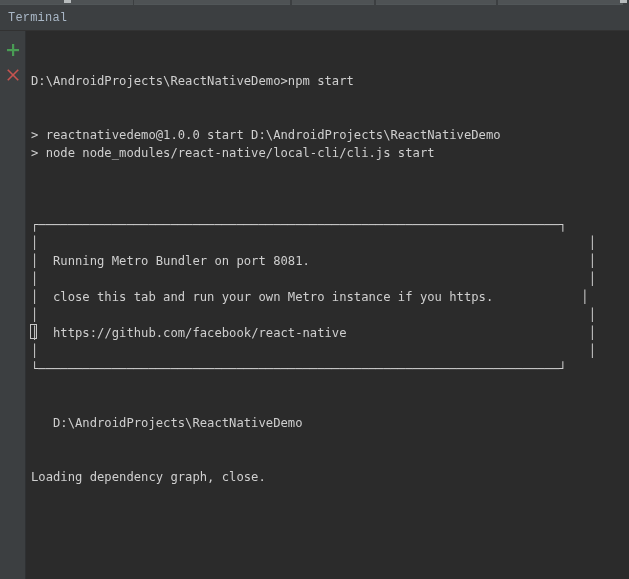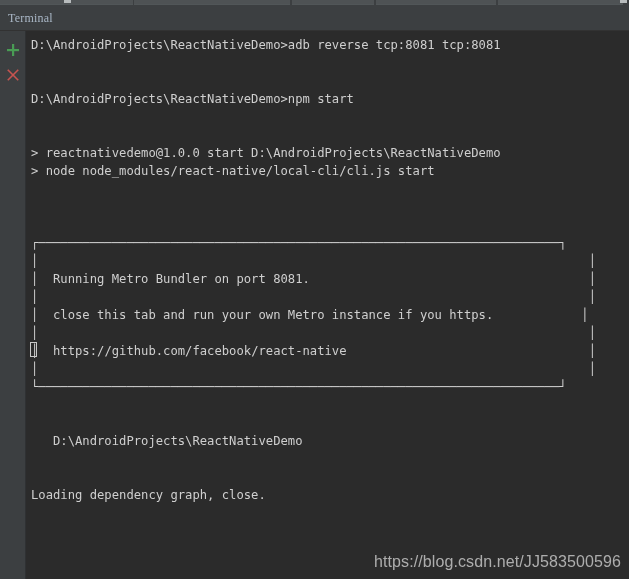--- a/index.html
+++ b/index.html
@@ -55,21 +55,21 @@
     width: 629px;
     height: 25px;
     background: #3c3f41;
     border-bottom: 1px solid #323232;
     box-sizing: border-box;
   }
   .tw-tab {
     position: absolute;
     left: 8px;
     top: 4px;
-    font-family: Liberation Serif, serif;
+    font-family: Liberation Mono, monospace;
     font-size: 12px;
     color: #a9b7c6;
     letter-spacing: 0.2px;
     line-height: 16px;
     white-space: nowrap;
   }
 
   
   .gutter {
     position: absolute;
@@ -175,21 +175,20 @@
     <div class="gutter-btn" style="top:35px;">
       <svg width="14" height="14" viewBox="0 0 14 14">
         <path d="M2.3 1.2 L12.8 11.7 L11.7 12.8 L1.2 2.3 Z" fill="#c75450"></path>
         <path d="M11.7 1.2 L12.8 2.3 L2.3 12.8 L1.2 11.7 Z" fill="#c75450"></path>
       </svg>
     </div>
   </div>
 
   <div class="term">
     <div class="term-inner" id="term-lines">
-        <div class="line">D:\AndroidProjects\ReactNativeDemo&gt;adb reverse tcp:8081 tcp:8081</div>
         <div class="line blank"> </div>
         <div class="line blank"> </div>
         <div class="line">D:\AndroidProjects\ReactNativeDemo&gt;npm start</div>
         <div class="line blank"> </div>
         <div class="line blank"> </div>
         <div class="line">&gt; reactnativedemo@1.0.0 start D:\AndroidProjects\ReactNativeDemo</div>
         <div class="line">&gt; node node_modules/react-native/local-cli/cli.js start</div>
         <div class="line blank"> </div>
         <div class="line blank"> </div>
         <div class="line blank"> </div>
@@ -204,15 +203,14 @@
         <div class="line">└───────────────────────────────────────────────────────────────────────┘</div>
         <div class="line blank"> </div>
         <div class="line blank"> </div>
         <div class="line">   D:\AndroidProjects\ReactNativeDemo</div>
         <div class="line blank"> </div>
         <div class="line blank"> </div>
         <div class="line">Loading dependency graph, close.</div>
       </div>
   </div>
 
-  <div class="watermark">https://blog.csdn.net/JJ583500596</div>
 
 </div>
 
 </body></html>

